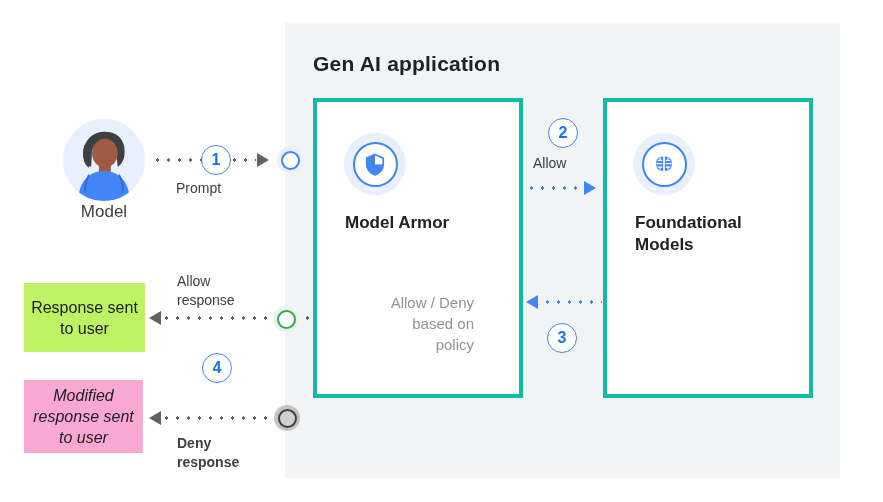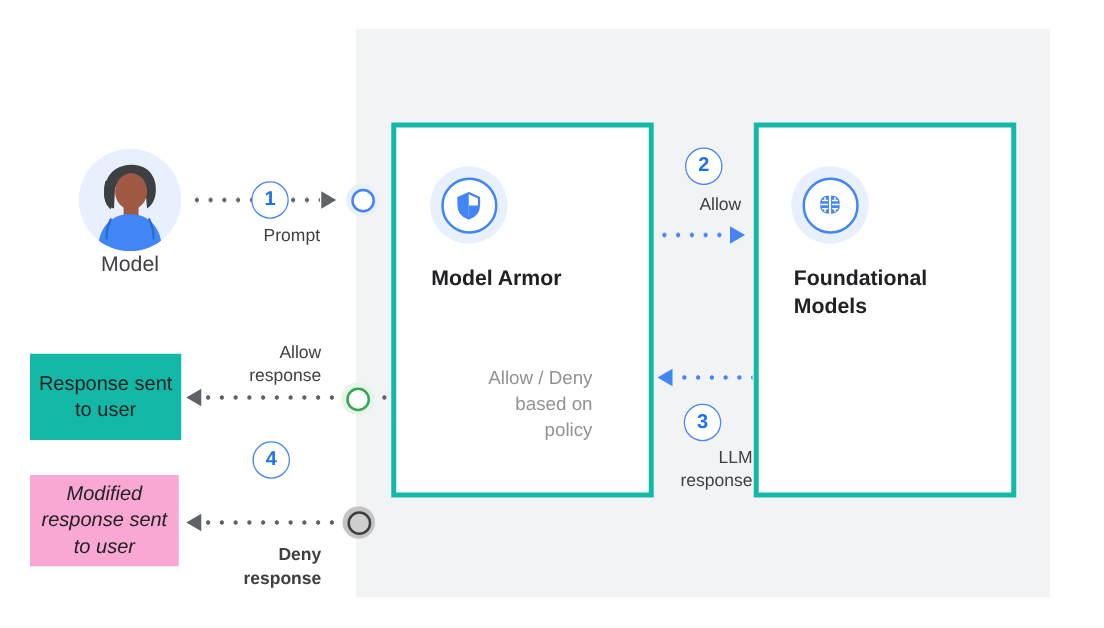--- a/index.html
+++ b/index.html
@@ -54,41 +54,42 @@
           display:flex; align-items:center; justify-content:center; }
   .port-inner { width:19px; height:19px; border-radius:50%; background:#ffffff; }
   .port-entry { left:277px; top:147px; background:#e8f0fe; }
   .port-entry .port-inner { border:2px solid #4285f4; }
   .port-allow { left:273px; top:306px; background:#e6f4ea; }
   .port-allow .port-inner { border:2px solid #34a853; }
   .port-deny { left:274px; top:405px; background:#c4c4c4; }
   .port-deny .port-inner { border:2px solid #3c4043; background:#cfcfcf; }
 
   
-  .flow-label { position:absolute; text-align:right; font-size:14px; color:#3c4043; line-height:19px; }
+  .flow-label { position:absolute; text-align:left; font-size:14px; color:#3c4043; line-height:19px; }
   .lbl-prompt { left:176px; top:179px; width:80px; }
   .lbl-allow  { left:533px; top:154px; width:60px; }
   .lbl-llm    { left:522px; top:356px; width:80px; }
   .lbl-allow-resp { left:177px; top:272px; width:80px; }
   .lbl-deny-resp  { left:177px; top:434px; width:80px;font-weight:bold; }
 
   
   .outcome { position:absolute; display:flex; align-items:center; justify-content:center;
              text-align:center; font-size:16px; color:#202124; line-height:21px; }
-  .outcome-allowed { left:24px; top:283px; width:121px; height:69px; background:#14b8a6; }
+  .outcome-allowed { left:24px; top:283px; width:121px; height:69px; background:#bef264; }
   .outcome-allowed span { width:112px; }
   .outcome-denied { left:24px; top:380px; width:119px; height:73px; background:#f9a8d4;font-style:italic; }
   .outcome-denied span { width:106px; }
 </style>
 </head>
 <body>
 
 <div id="canvas">
 
   <div class="panel"></div>
+  <div class="panel-title">Gen AI application</div>
 
   <div class="avatar">
     <svg width="82" height="82" viewBox="0 0 96 96">
       <defs>
           <clipPath id="avclip">
             <circle cx="48" cy="48" r="48"></circle>
           </clipPath>
         </defs>
       <circle cx="48" cy="48" r="48" fill="#e8f0fe"></circle>
       <g clip-path="url(#avclip)">
@@ -160,21 +161,20 @@
           </g>
         </svg>
       </div>
     </div>
     <div class="box-title">Foundational Models</div>
   </div>
 
   <div class="arr arr-left-blue" style="left:526px; top:295px;"></div>
   <div class="dots dots-blue" style="left:542px; top:300px; width:60px;"></div>
   <div class="step-circle step3">3</div>
-  <div class="flow-label lbl-llm">LLM response</div>
 
   <div class="flow-label lbl-allow-resp">Allow response</div>
   <div class="dots dots-gray" style="left:302px; top:316px; width:12px;"></div>
   <div class="port port-allow">
       <div class="port-inner"></div>
     </div>
   <div class="dots dots-gray" style="left:161px; top:316px; width:111px;"></div>
   <div class="arr arr-left-gray" style="left:149px; top:311px;"></div>
   <div class="outcome outcome-allowed">
     <span>Response sent to user</span>

